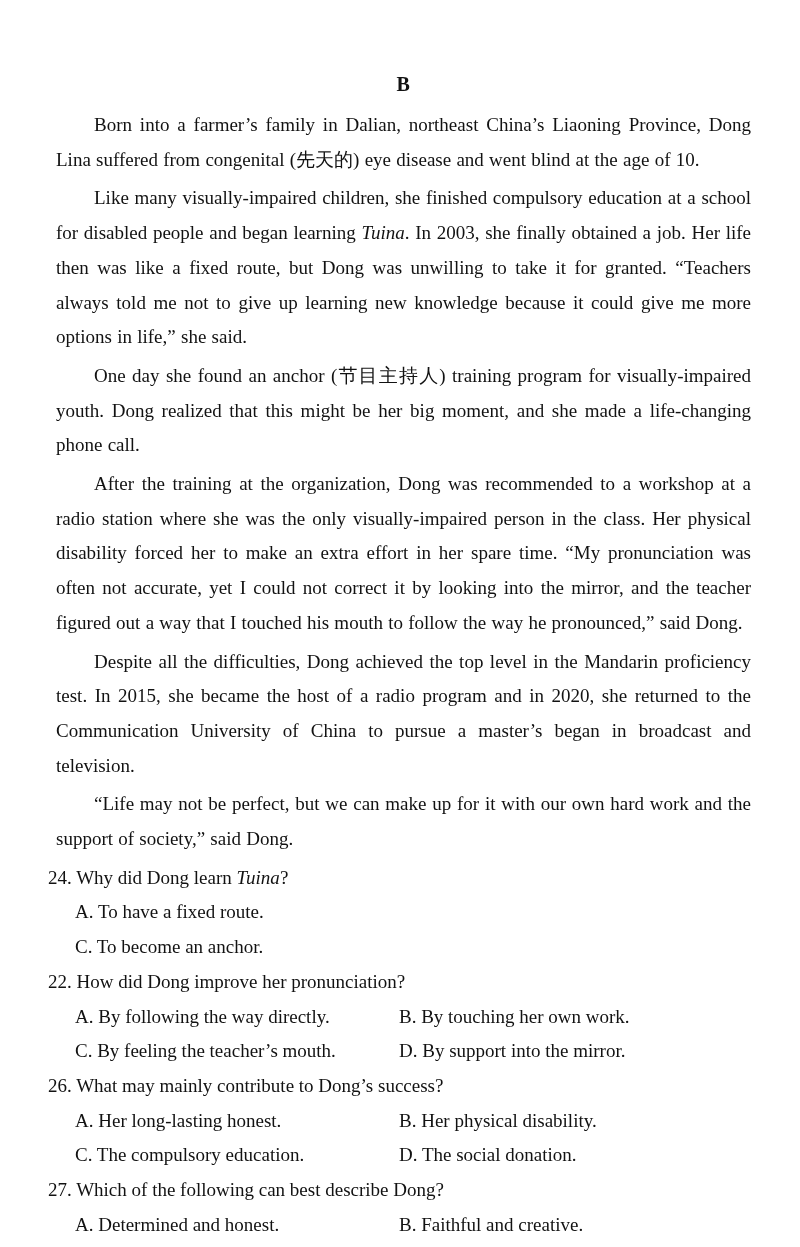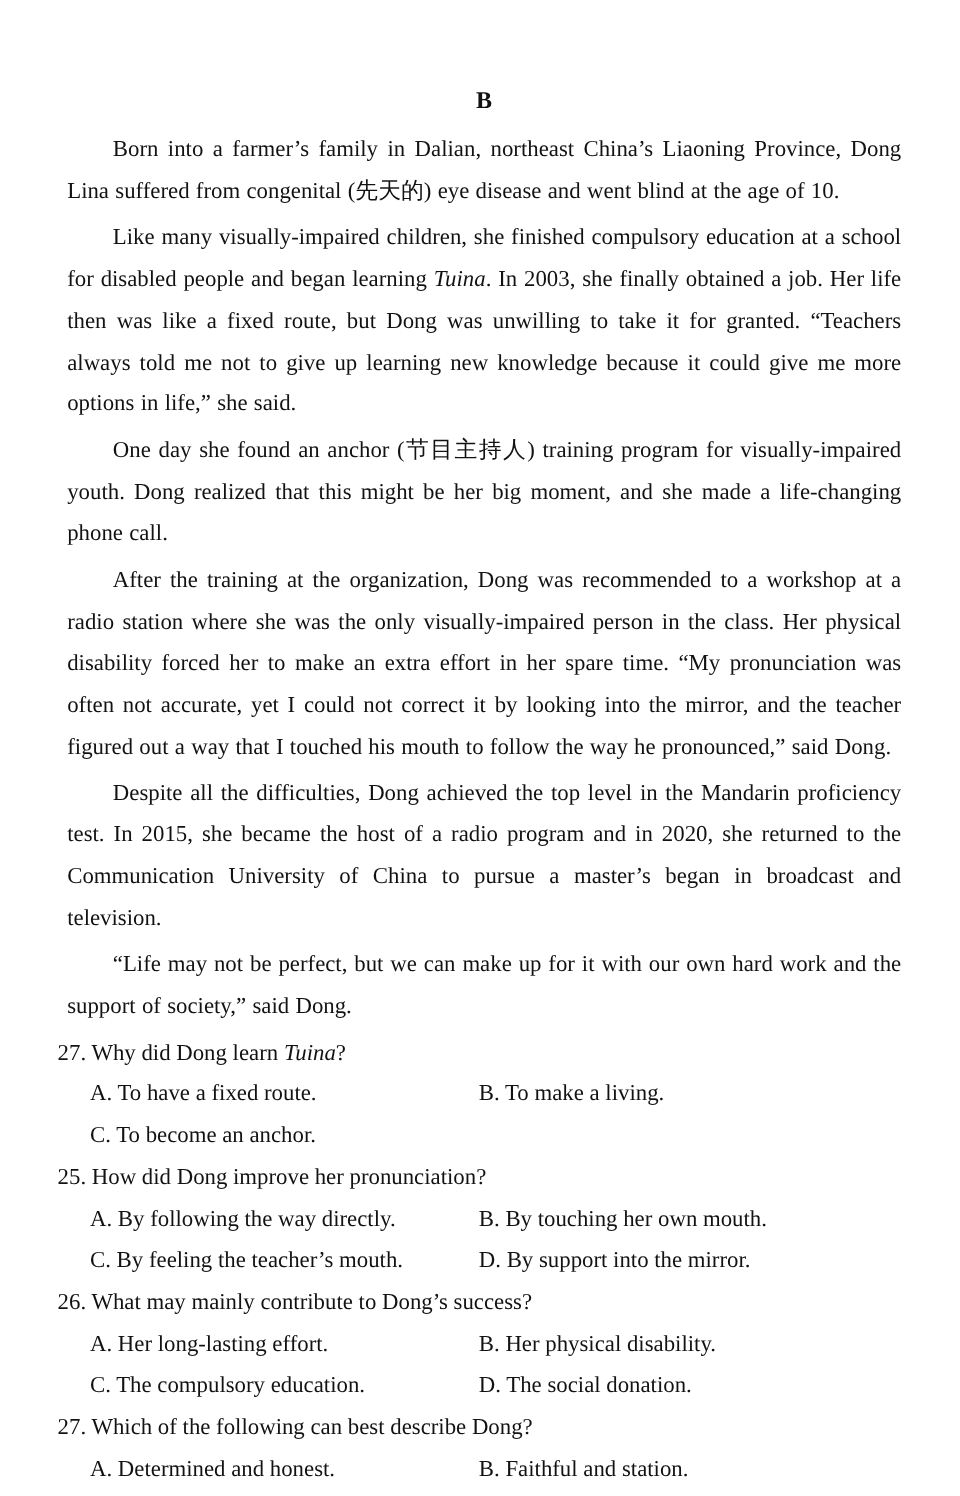--- a/index.html
+++ b/index.html
@@ -70,59 +70,58 @@
     <p class="para"><span>Like many visually-impaired children, she finished compulsory education at a school for disabled people and began learning </span><i>Tuina</i><span>. In 2003, she finally obtained a job. Her life then was like a fixed route, but Dong was unwilling to take it for granted. “Teachers always told me not to give up learning new knowledge because it could give me more options in life,” she said.</span></p>
     <p class="para"><span>One day she found an anchor (节目主持人) training program for visually-impaired youth. Dong realized that this might be her big moment, and she made a life-changing phone call.</span></p>
     <p class="para"><span>After the training at the organization, Dong was recommended to a workshop at a radio station where she was the only visually-impaired person in the class. Her physical disability forced her to make an extra effort in her spare time. “My pronunciation was often not accurate, yet I could not correct it by looking into the mirror, and the teacher figured out a way that I touched his mouth to follow the way he pronounced,” said Dong.</span></p>
     <p class="para"><span>Despite all the difficulties, Dong achieved the top level in the Mandarin proficiency test. In 2015, she became the host of a radio program and in 2020, she returned to the Communication University of China to pursue a master’s began in broadcast and television.</span></p>
     <p class="para"><span>“Life may not be perfect, but we can make up for it with our own hard work and the support of society,” said Dong.</span></p>
   </div>
 
   <div class="questions">
 
     <div>
-      <div class="q-prompt"><span>27. Why did Dong learn </span><i>Tuina</i><span>?</span></div>
+      <div class="q-prompt"><span>24. Why did Dong learn </span><i>Tuina</i><span>?</span></div>
       <div class="opt-row">
         <span class="opt-col1">A. To have a fixed route.</span>
-        <span class="opt-col2">B. To make a living.</span>
       </div>
       <div class="opt-row">
         <span class="opt-col1">C. To become an anchor.</span>
       </div>
     </div>
 
     <div>
-      <div class="q-prompt">25. How did Dong improve her pronunciation?</div>
+      <div class="q-prompt">22. How did Dong improve her pronunciation?</div>
       <div class="opt-row">
         <span class="opt-col1">A. By following the way directly.</span>
-        <span class="opt-col2">B. By touching her own mouth.</span>
+        <span class="opt-col2">B. By touching her own work.</span>
       </div>
       <div class="opt-row">
         <span class="opt-col1">C. By feeling the teacher’s mouth.</span>
         <span class="opt-col2">D. By support into the mirror.</span>
       </div>
     </div>
 
     <div>
       <div class="q-prompt">26. What may mainly contribute to Dong’s success?</div>
       <div class="opt-row">
-        <span class="opt-col1">A. Her long-lasting effort.</span>
+        <span class="opt-col1">A. Her long-lasting honest.</span>
         <span class="opt-col2">B. Her physical disability.</span>
       </div>
       <div class="opt-row">
         <span class="opt-col1">C. The compulsory education.</span>
         <span class="opt-col2">D. The social donation.</span>
       </div>
     </div>
 
     <div>
       <div class="q-prompt">27. Which of the following can best describe Dong?</div>
       <div class="opt-row">
         <span class="opt-col1">A. Determined and honest.</span>
-        <span class="opt-col2">B. Faithful and station.</span>
+        <span class="opt-col2">B. Faithful and creative.</span>
       </div>
       <div class="opt-row">
         <span class="opt-col1">C. Committed and optimistic.</span>
         <span class="opt-col2">D. Gifted and courageous.</span>
       </div>
     </div>
 
   </div>
 
 </div>

